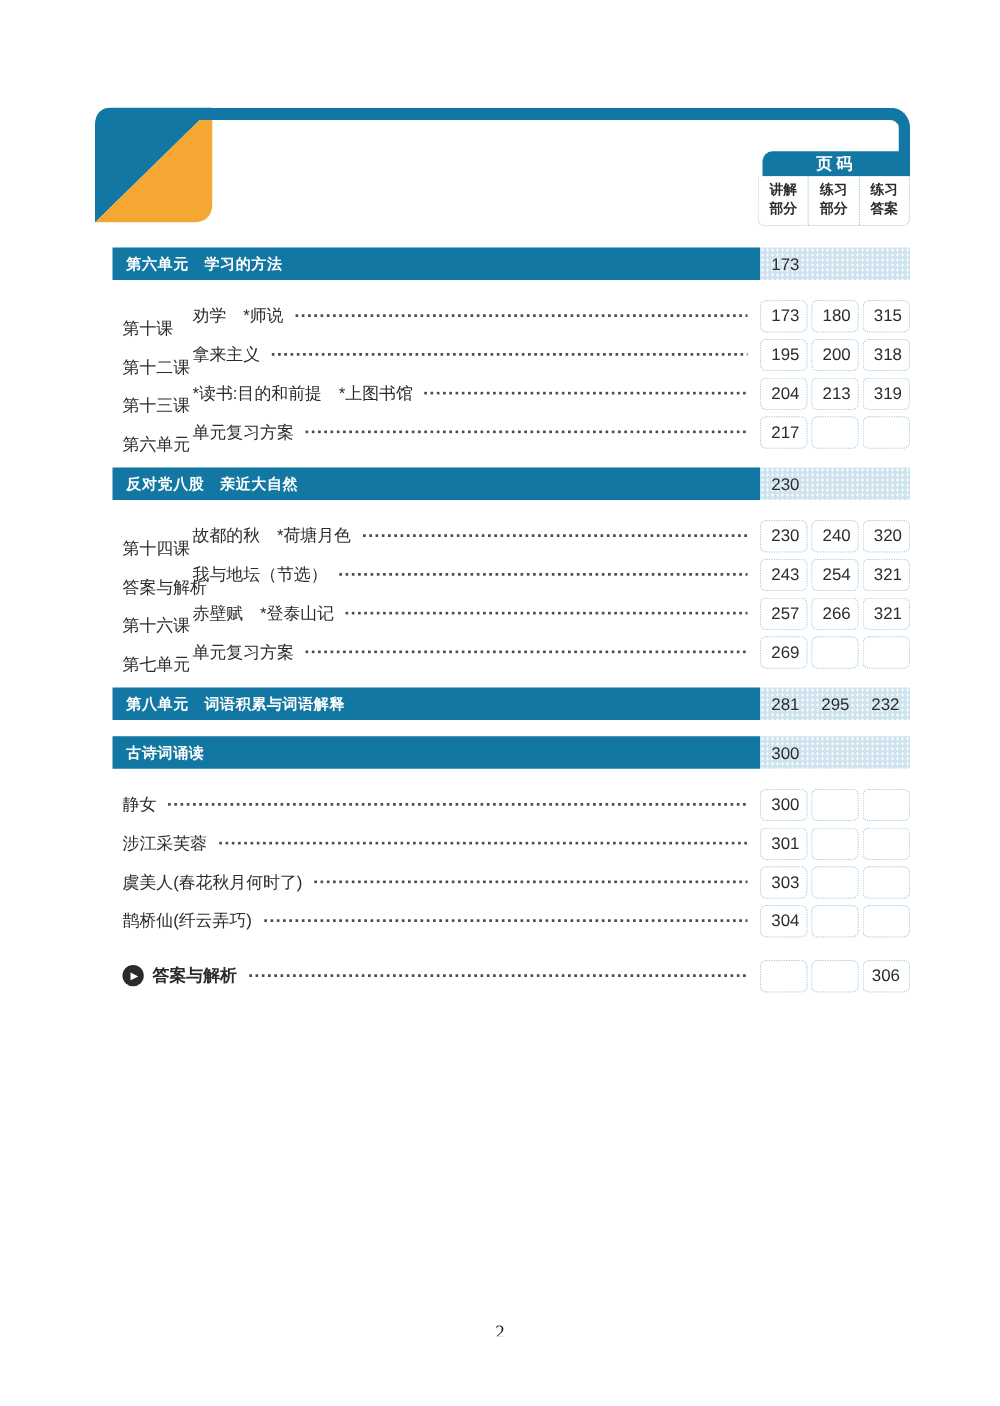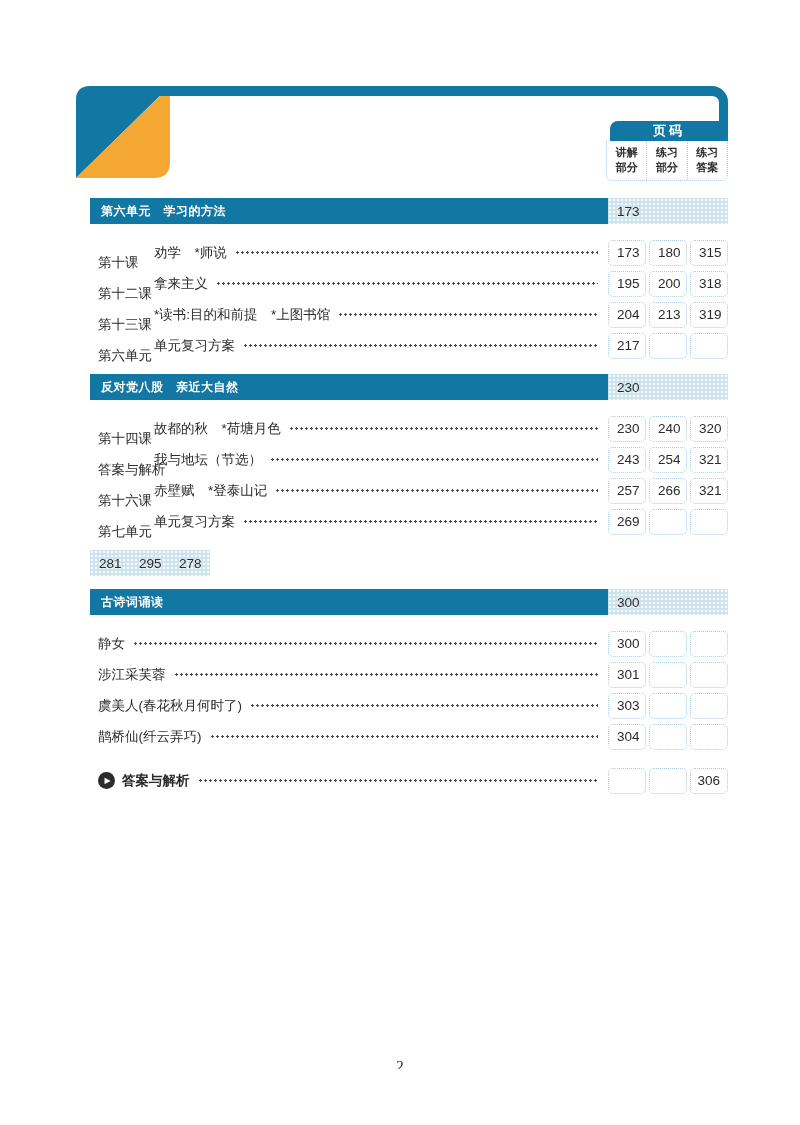--- a/index.html
+++ b/index.html
@@ -190,24 +190,27 @@
             <div class="cells">
               <div class="cell">269</div>
               <div class="cell"></div>
               <div class="cell"></div>
             </div>
           </div>
         </div>
       </section>
       <section class="section">
         <div class="sec-bar">
+          <div class="sec-title-bar">
+            <span class="sec-title">第八单元　词语积累与词语解释</span>
+          </div>
           <div class="num-area">
             <span class="num-slot">281</span>
             <span class="num-slot">295</span>
-            <span class="num-slot">278</span>
+            <span class="num-slot">232</span>
           </div>
         </div>
       </section>
       <section class="section">
         <div class="sec-bar">
           <div class="sec-title-bar">
             <span class="sec-title">古诗词诵读</span>
           </div>
           <div class="num-area">
             <span class="num-slot">300</span>

